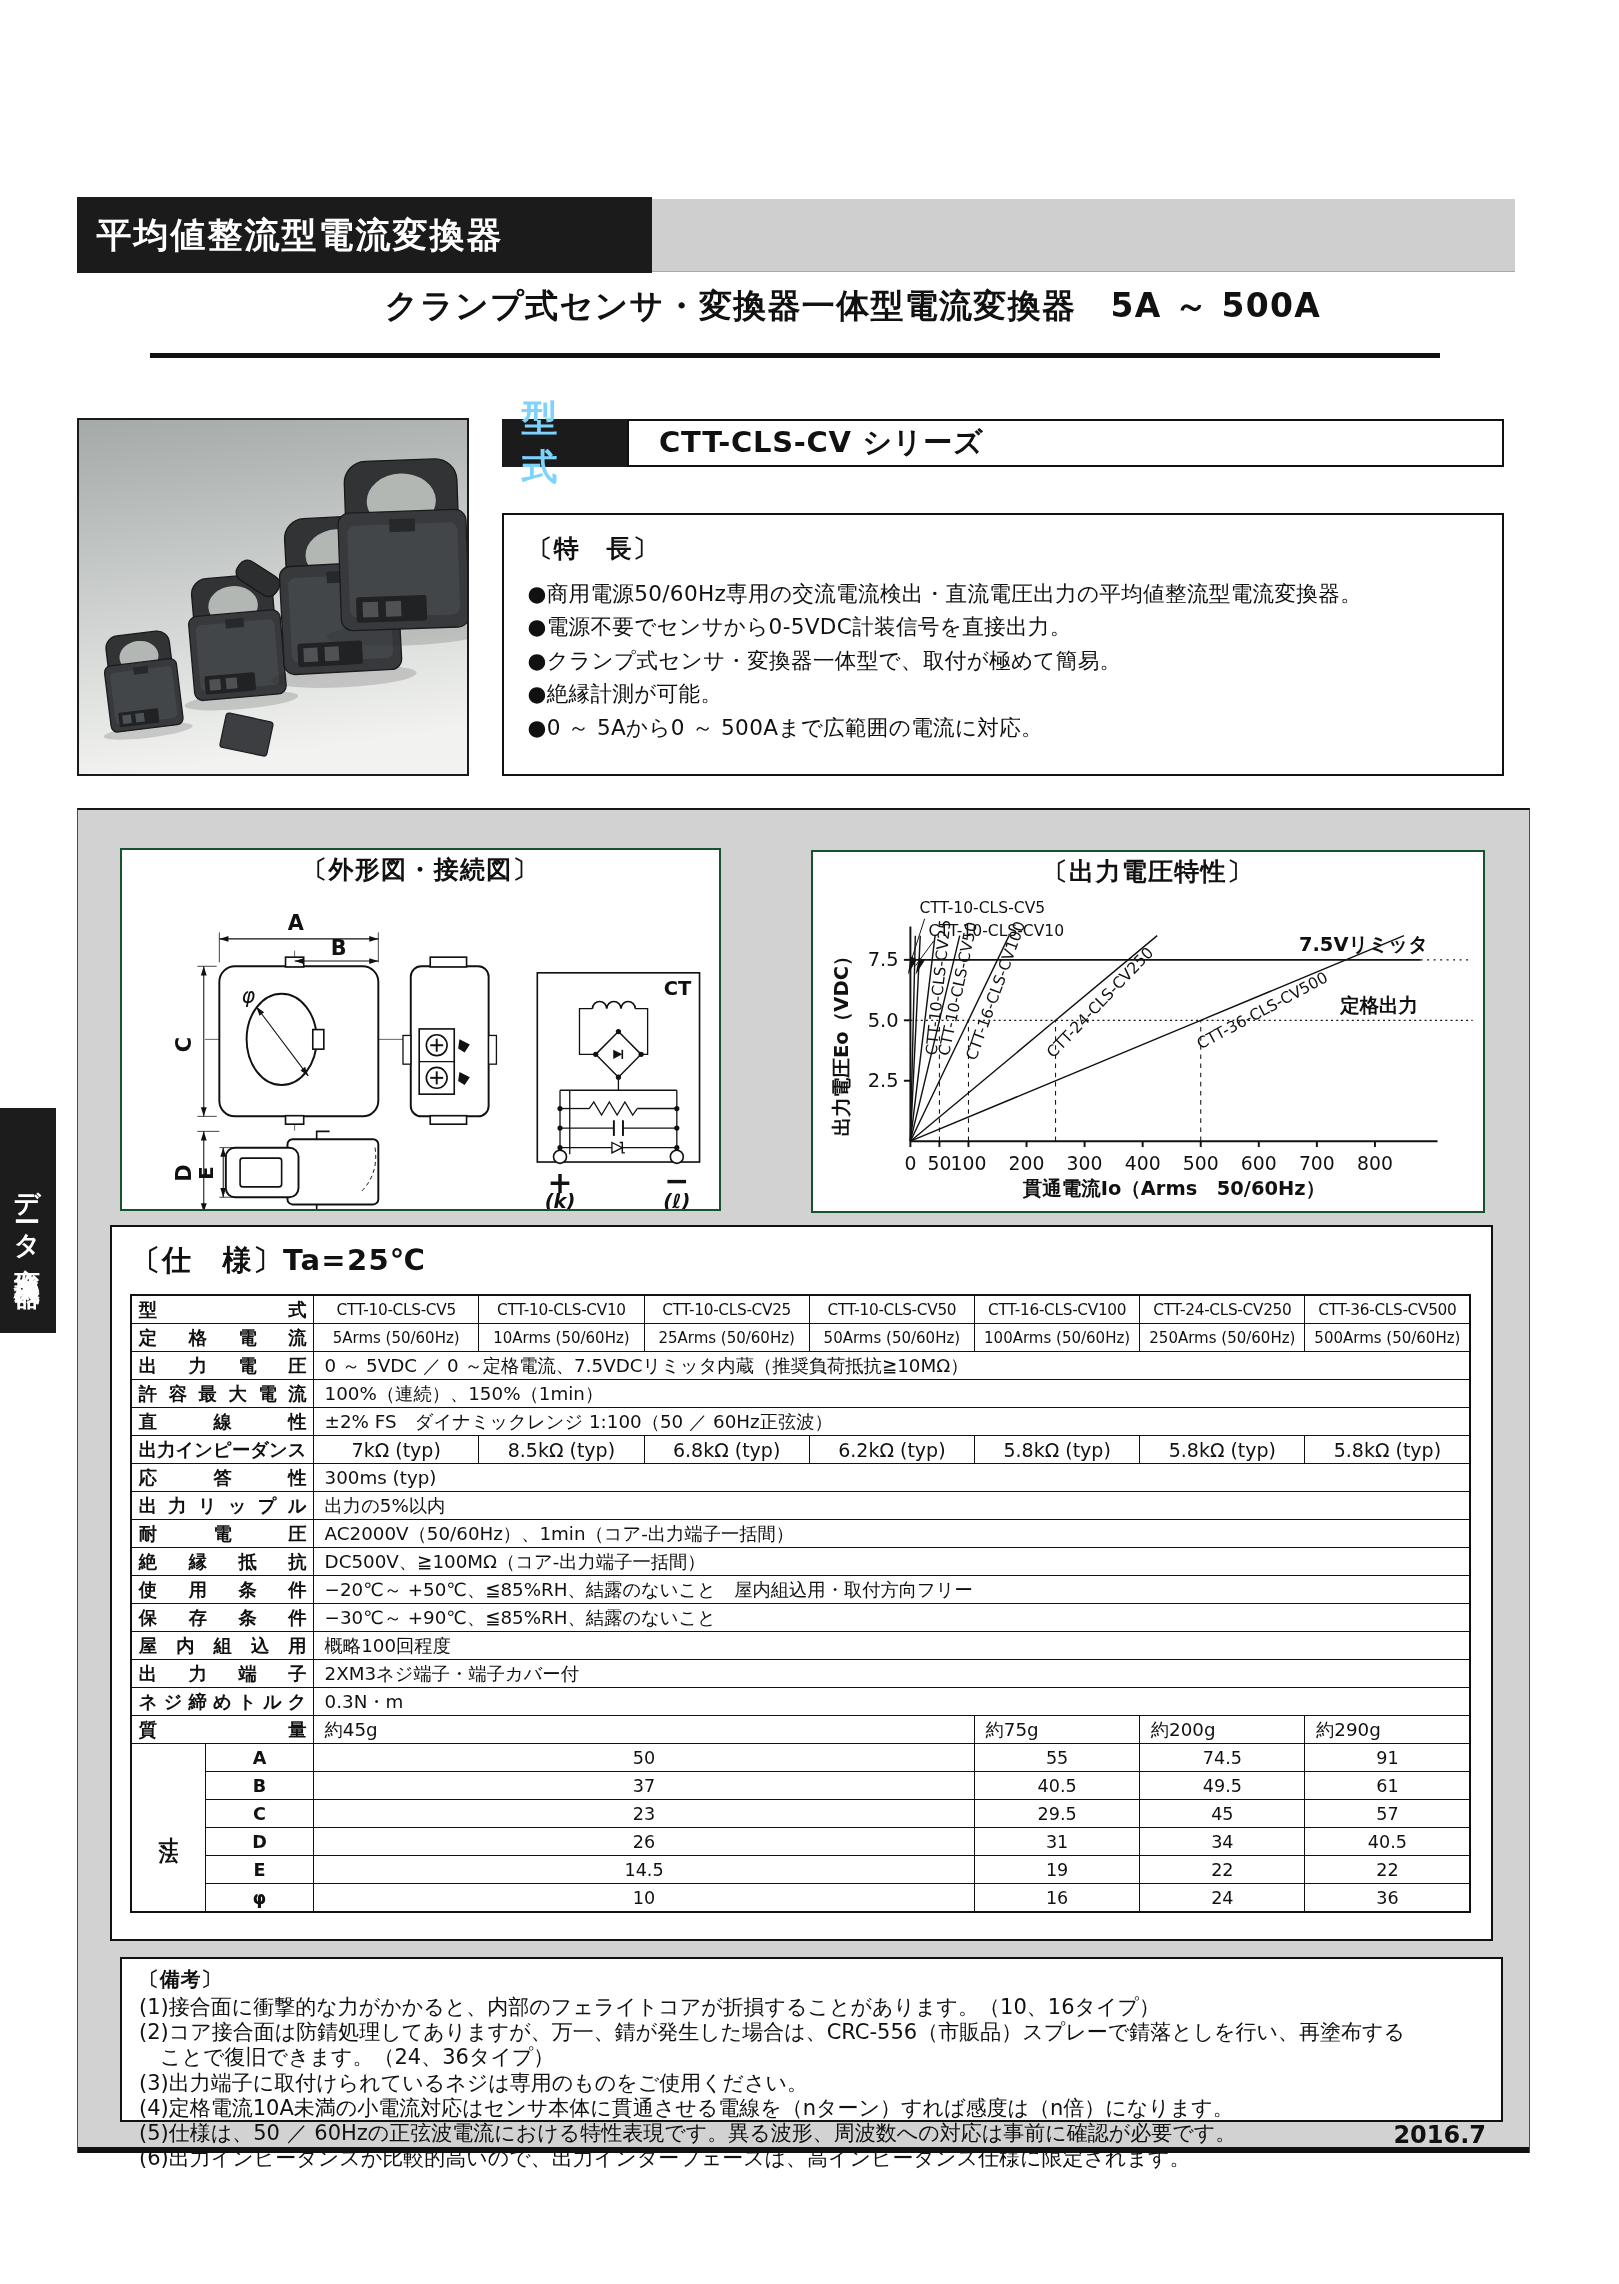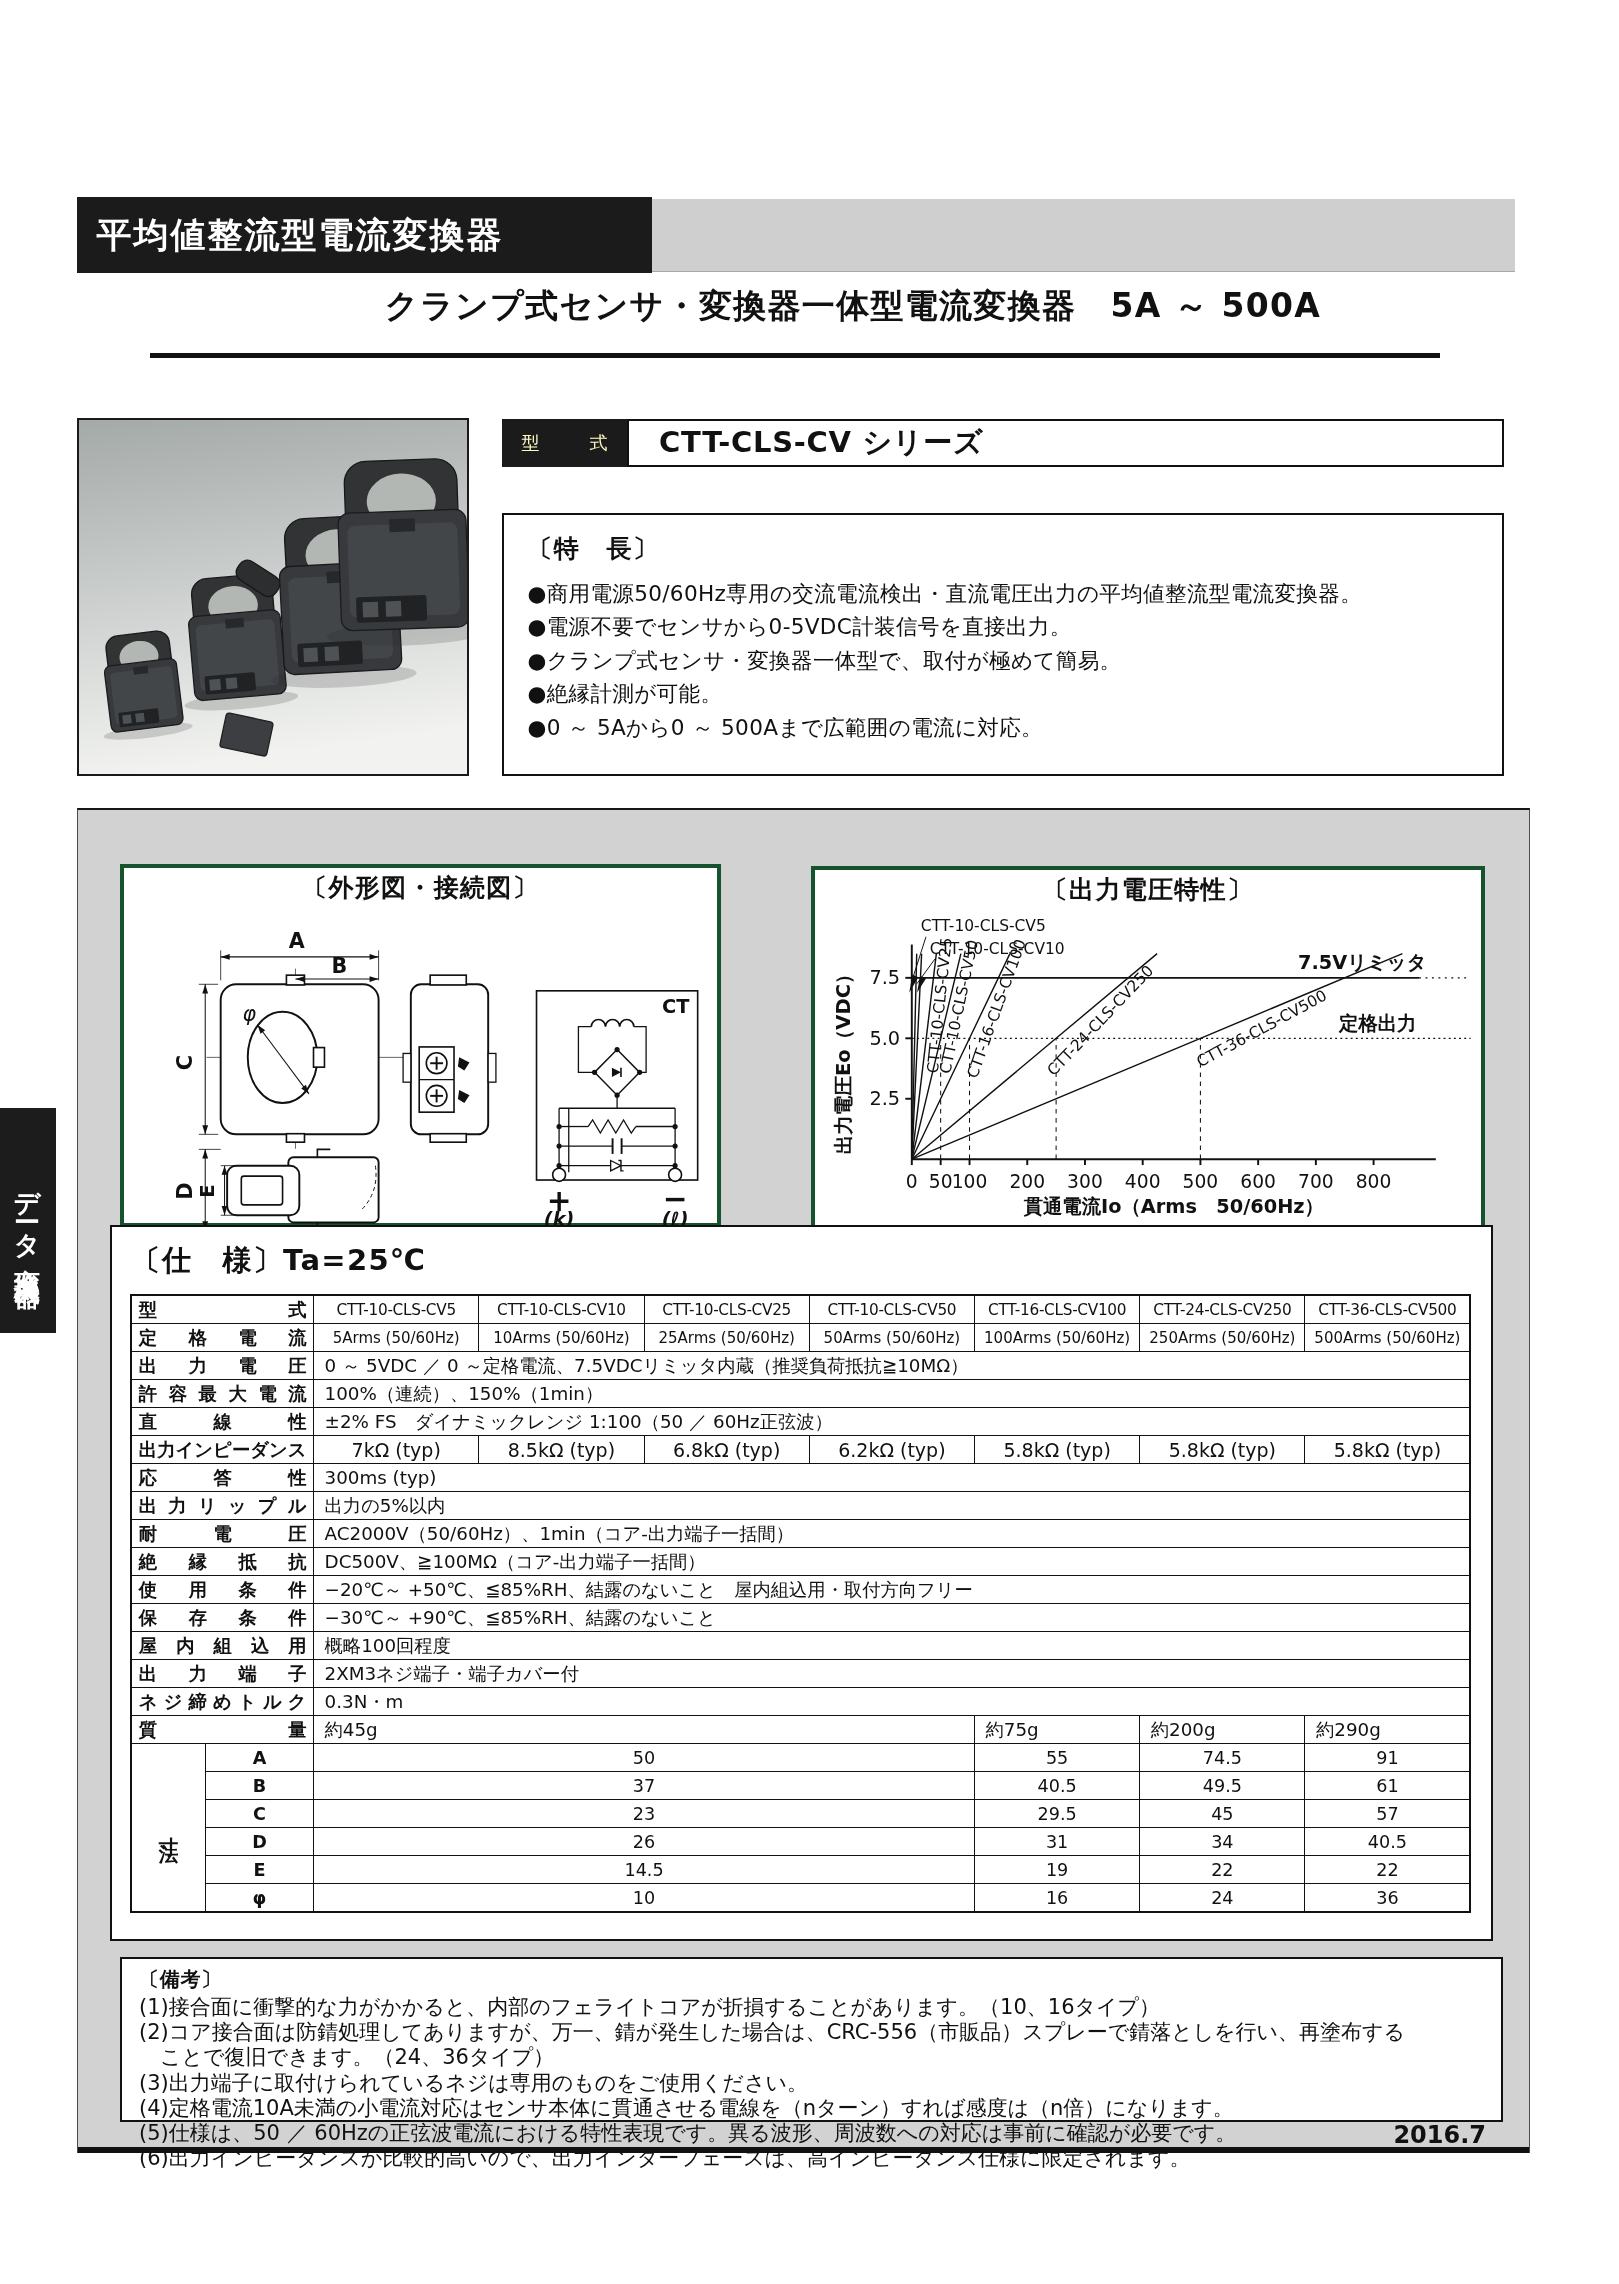--- a/index.html
+++ b/index.html
@@ -16,34 +16,34 @@
   .header-gray{left:652px;top:199px;width:863px;height:72px;background:#cfcfcf;border-bottom:1.3px solid #a8a8a8;}
   .page-title{left:0;top:284px;width:1620px;text-align:center;font-size:33px;font-weight:700;letter-spacing:1.3px;padding-left:43px;}
   .title-underline{left:150px;top:353px;width:1290px;height:4.6px;background:#111;}
 
   
   .photo-box{left:77px;top:418px;width:392px;height:358px;border:2px solid #1a1a1a;box-sizing:border-box;}
   .photo-box svg{display:block;width:100%;height:100%;}
 
   
   .model-label{left:502px;top:419px;width:125px;height:48px;background:#1b1b1b;display:flex;align-items:center;}
-  .model-label span{display:block;width:100%;padding:0 19.6px;color:#fef9c3;font-size:18px;font-weight:400;text-align:justify;text-align-last:justify;}
+  .model-label span{display:block;width:100%;padding:0 19.6px;color:#7dd3fc;font-size:36px;font-weight:700;text-align:justify;text-align-last:justify;}
   .model-value{left:627px;top:419px;width:877px;height:48px;border:2px solid #111;box-sizing:border-box;background:#fff;display:flex;align-items:center;}
   .model-value span{font-size:29px;font-weight:600;padding-left:30px;letter-spacing:0.7px;}
 
   
   .features-box{left:502px;top:513px;width:1002px;height:263px;border:2px solid #111;box-sizing:border-box;background:#fff;padding:17px 23.5px;}
   .features-heading{font-size:25px;font-weight:700;margin-bottom:11.8px;letter-spacing:1.3px;}
   .feature-item{font-size:21.6px;font-weight:500;line-height:1.55;letter-spacing:0.3px;}
 
   
   .gray-panel{left:77px;top:808px;width:1453px;height:1345px;background:#d2d2d2;border-top:2px solid #161616;border-left:1.3px solid #4a4a4a;border-right:1.3px solid #4a4a4a;box-sizing:border-box;}
   .bottom-rule{left:0;bottom:0;width:100%;height:6.5px;background:#111;}
 
-  .white-box{background:#fff;border:4px solid #14532d;box-sizing:border-box;margin-top:16px;}
+  .white-box{background:#fff;border:2px solid #14532d;box-sizing:border-box;}
   .outline-box{left:42px;top:38px;width:601px;height:363px;}
   .chart-box{left:733px;top:40px;width:674px;height:363px;}
   .box-title{height:38px;display:flex;align-items:center;justify-content:center;font-size:25px;font-weight:700;letter-spacing:1.3px;}
   .outline-box svg,.chart-box svg{display:block;width:100%;height:321px;}
 
   
   .spec-box{left:32px;top:415px;width:1383px;height:716px;border:2px solid #111;background:#fff;box-sizing:border-box;padding:10.5px 18.3px;}
   .spec-heading{font-size:29px;font-weight:700;margin:3.9px 0 13px 1.3px;letter-spacing:1.3px;}
   table.spec{border-collapse:collapse;table-layout:fixed;width:1341px;border:2.6px solid #111;}
   table.spec td{border:1.3px solid #111;height:27px;padding:0 6.5px;font-size:17.6px;white-space:nowrap;overflow:hidden;}

